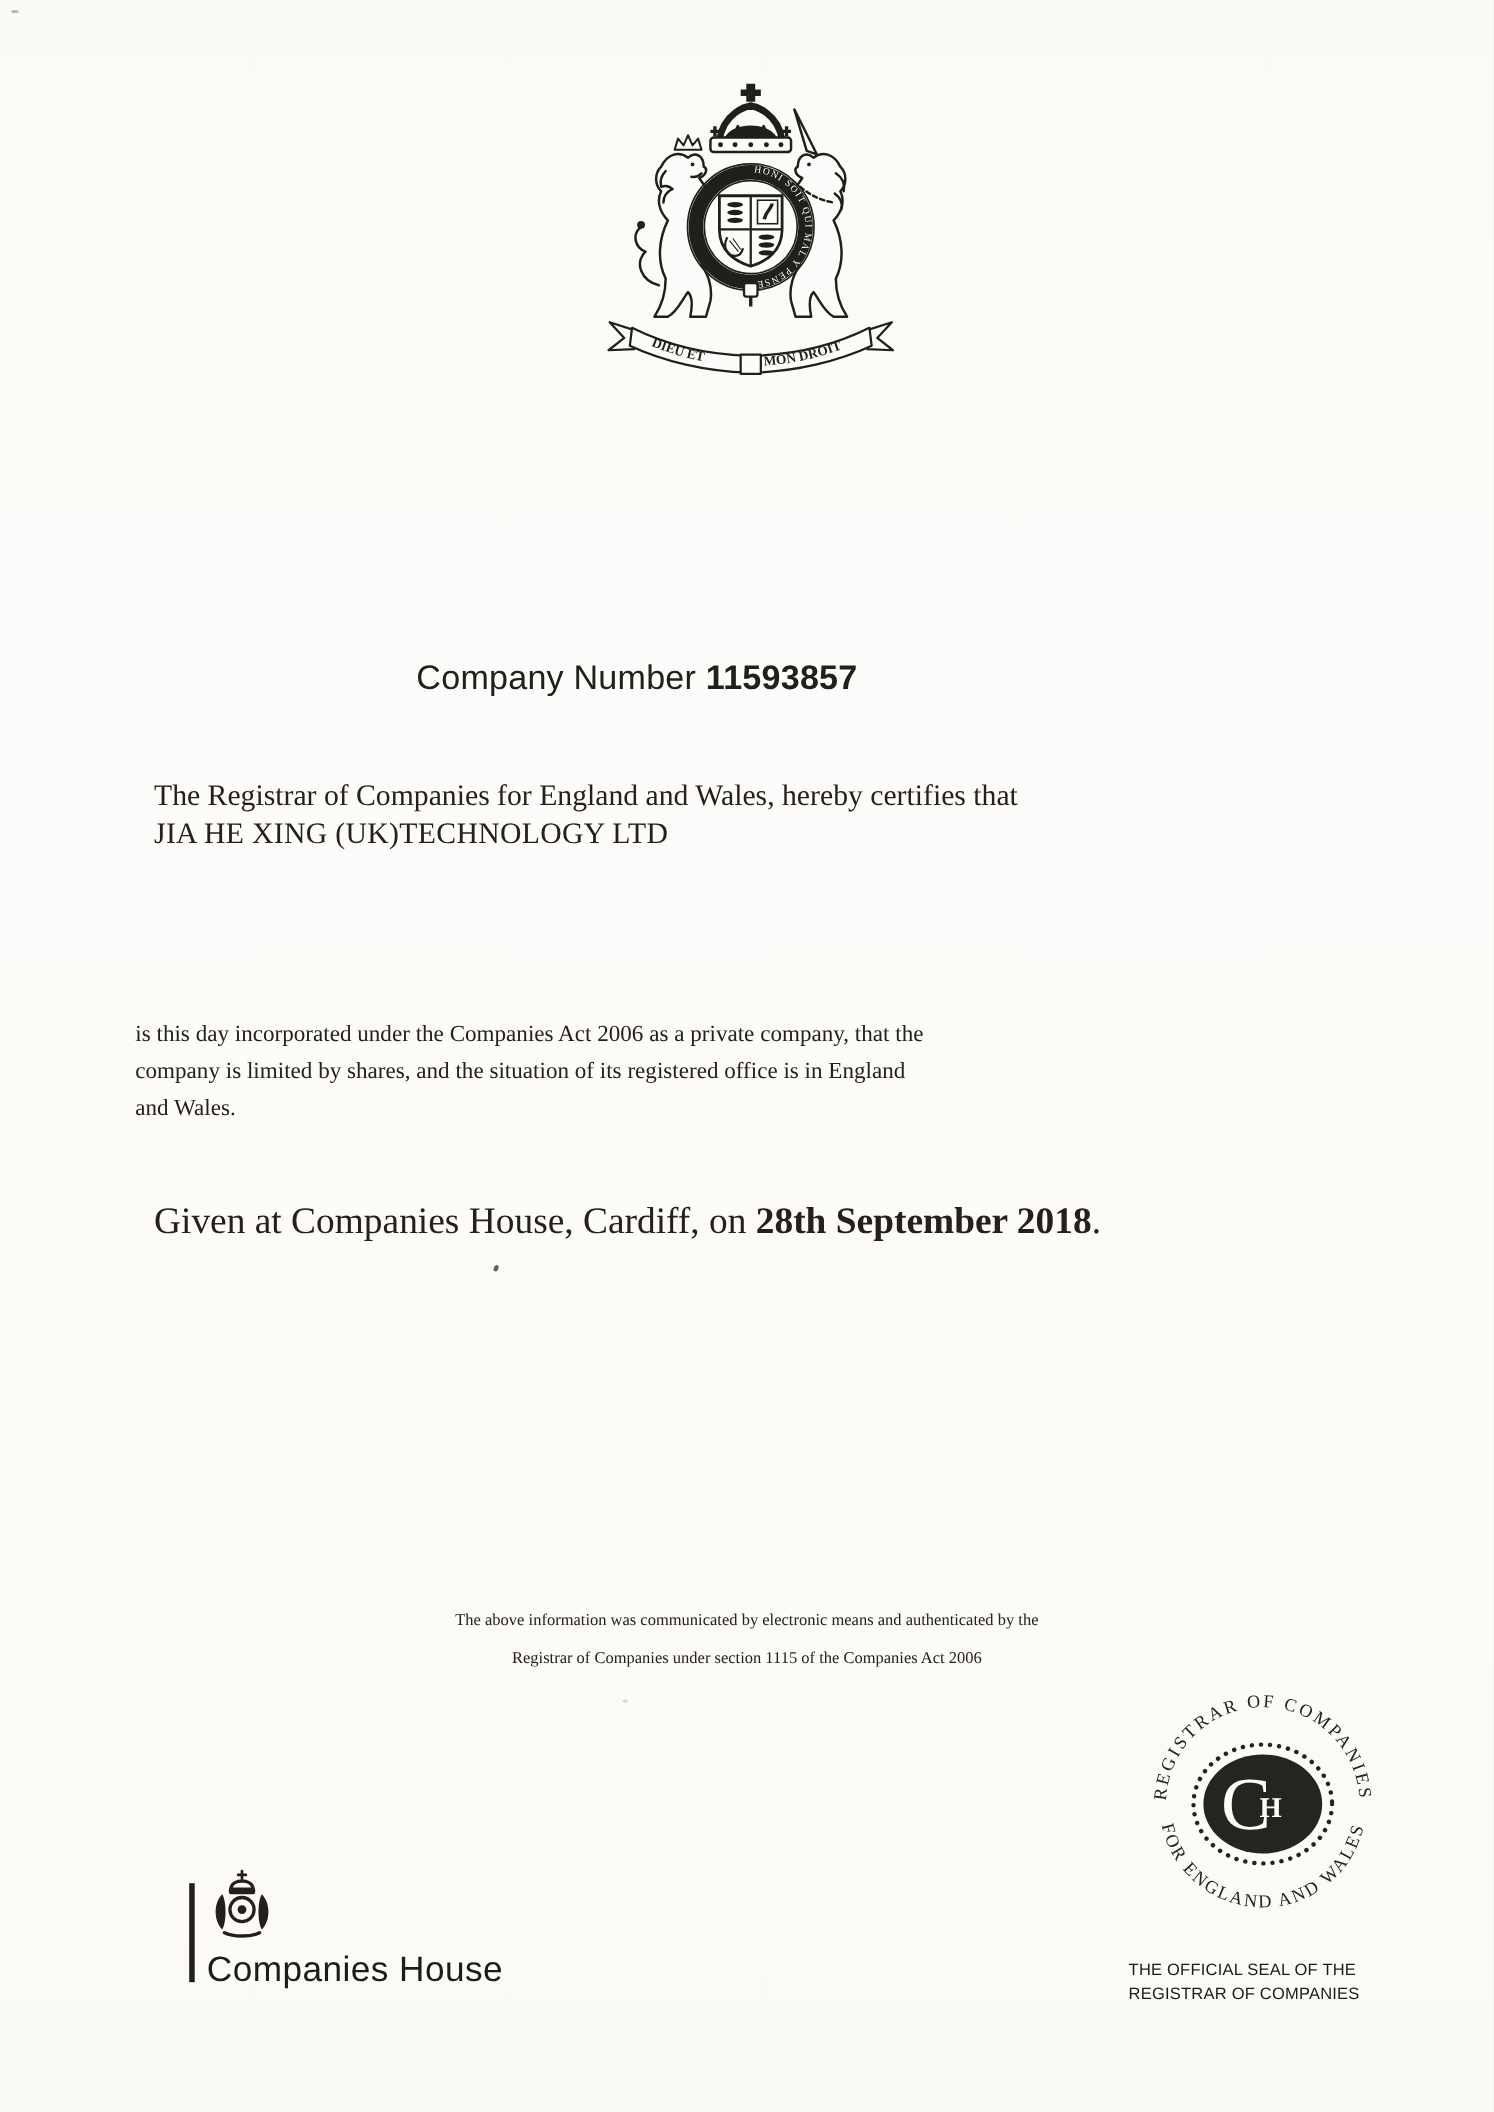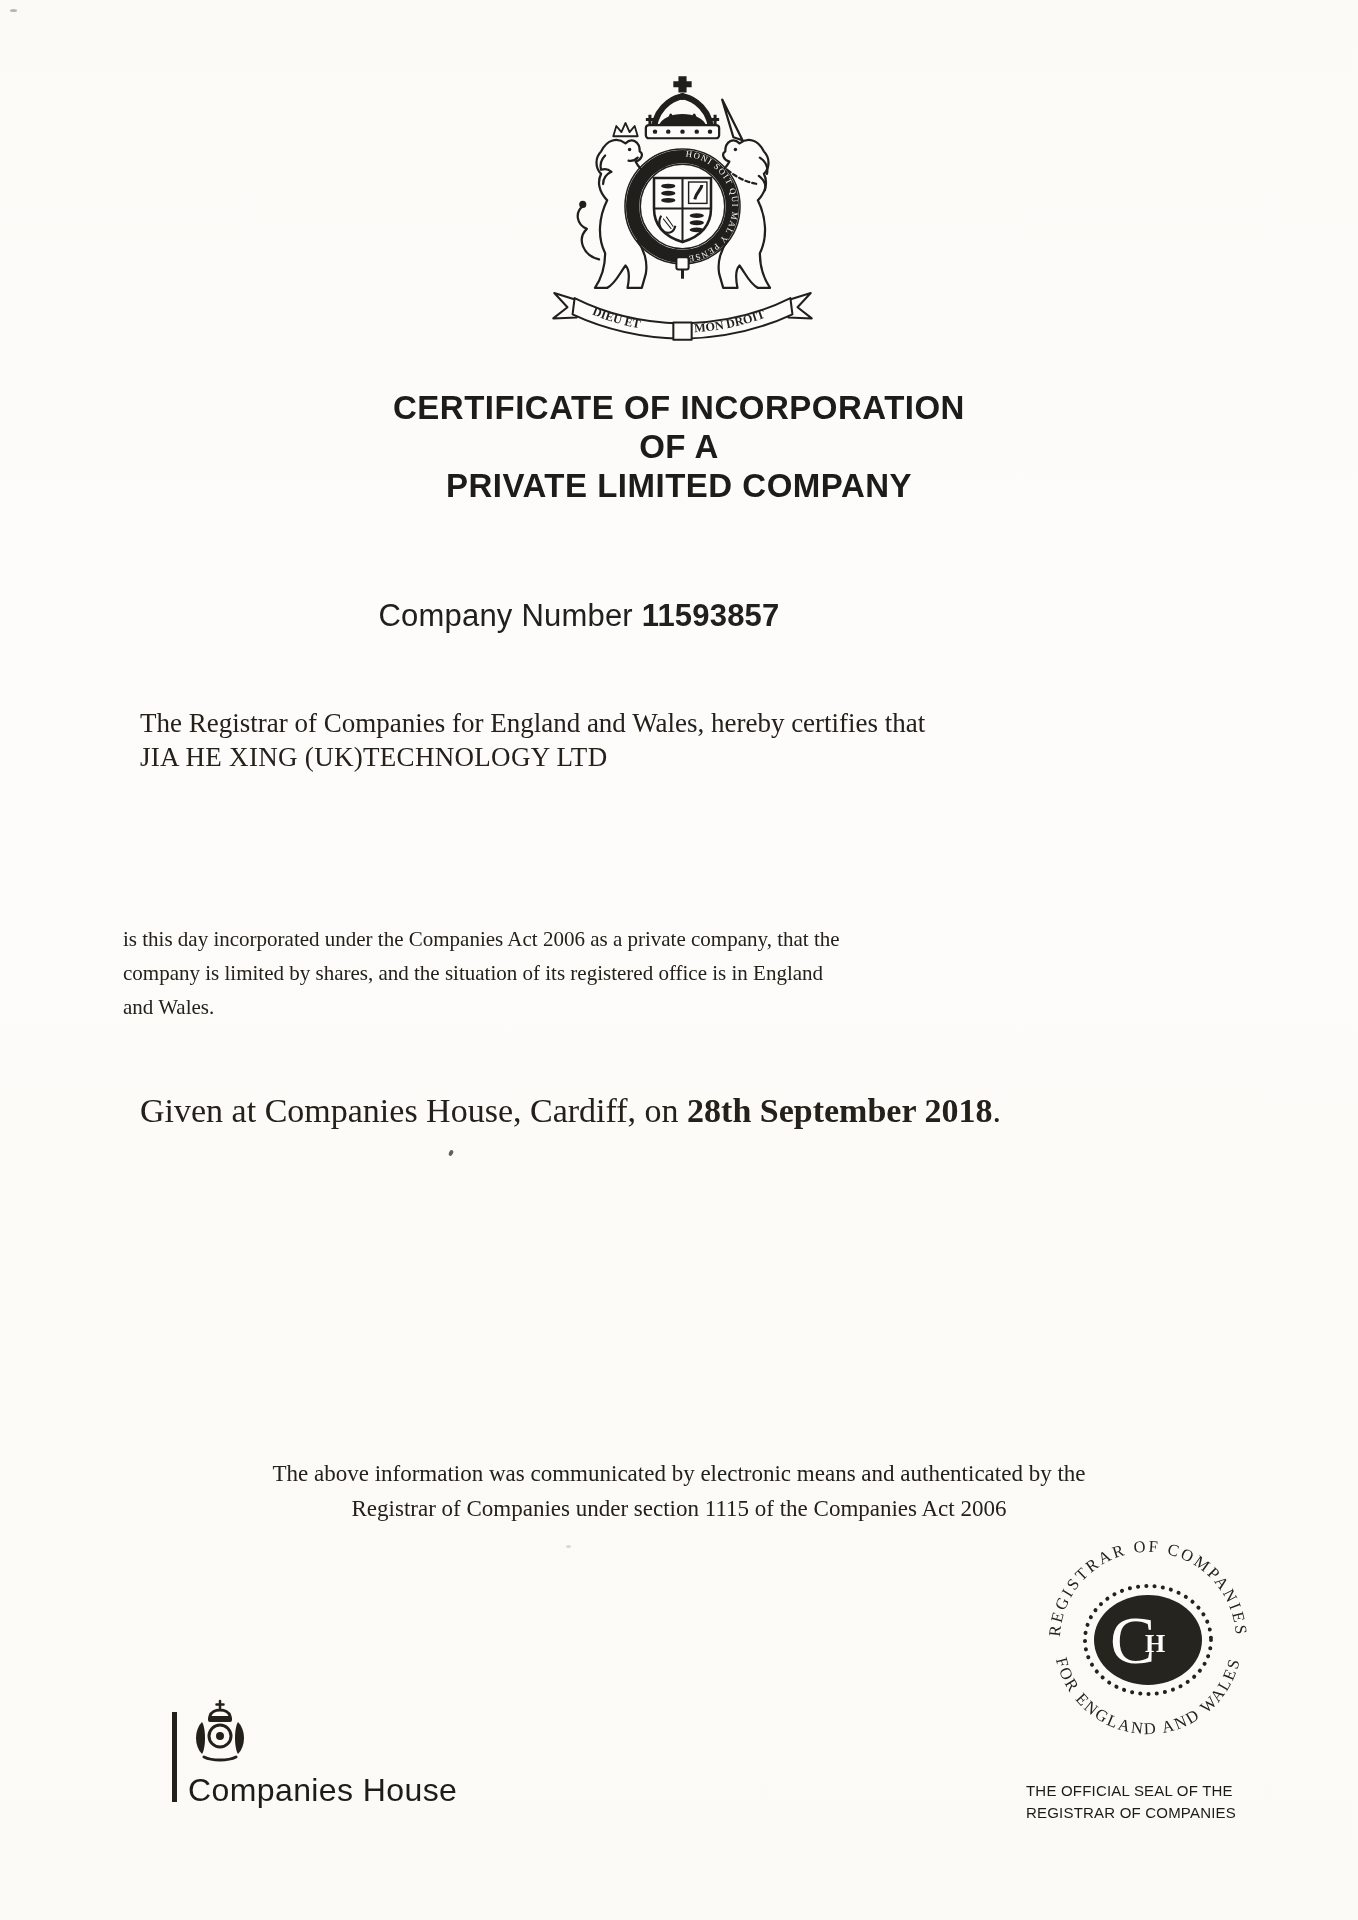--- a/index.html
+++ b/index.html
@@ -27,21 +27,21 @@
   .company-number-line b{font-weight:700;}
   .serif{font-family:"Liberation Serif",serif;color:#232119;}
   .certify-line{left:140px;top:708px;font-size:27px;white-space:nowrap;}
   .company-name{left:140px;top:742px;font-size:27px;white-space:nowrap;letter-spacing:.3px;text-align:right;}
   .body-paragraph{left:123px;top:922px;font-size:21px;line-height:34px;}
   .body-paragraph div{white-space:nowrap;}
   .given-line{left:140px;top:1092px;font-size:34px;white-space:nowrap;}
   .given-line b{font-weight:700;}
   .footer-paragraph{
     left:0;top:1456px;width:1358px;text-align:center;
-    font-size:23px;line-height:35px;
+    font-size:15px;line-height:35px;
   }
   .footer-paragraph div{white-space:nowrap;}
   .seal-caption{
     left:1026px;top:1780px;
     font-family:"Liberation Sans",sans-serif;
     font-weight:400;font-size:15px;line-height:22px;
     color:#1c1b17;letter-spacing:.2px;
   }
   .ch-logo-bar{left:172px;top:1712px;width:5px;height:90px;background:#222019;}
   .ch-wordmark{
@@ -140,25 +140,20 @@
           <ellipse cx="154" cy="148" rx="7" ry="2.4"></ellipse>
           <ellipse cx="154" cy="155" rx="7" ry="2.4"></ellipse>
       </g>
       <rect x="146" y="108" width="18" height="21" fill="none" stroke-width="1.4"></rect>
       <path d="M152 125 c2 -8 7 -10 7 -14" fill="none" stroke-width="3"></path>
       <path d="M119 141 q-5 10 3 16 q9 3 11 -6" fill="none" stroke-width="2"></path>
       <path d="M121 144 l8 10 M124 142 l7 10" fill="none" stroke-width="1"></path>
     </g>
   </svg>
 
-  <div class="abs title-block">
-    <div>CERTIFICATE OF INCORPORATION</div>
-    <div>OF A</div>
-    <div>PRIVATE LIMITED COMPANY</div>
-  </div>
 
   <div class="abs company-number-line">
     <span>Company Number</span>
     <b>11593857</b>
   </div>
 
   <div class="abs serif certify-line">The Registrar of Companies for England and Wales, hereby certifies that</div>
 
   <div class="abs serif company-name">JIA HE XING (UK)TECHNOLOGY LTD</div>
 

